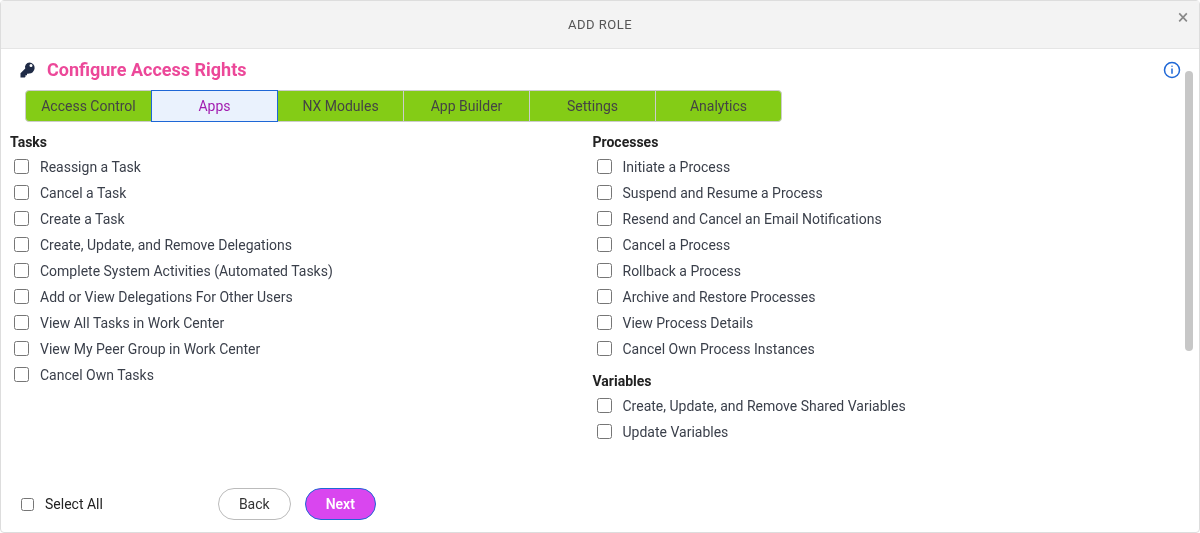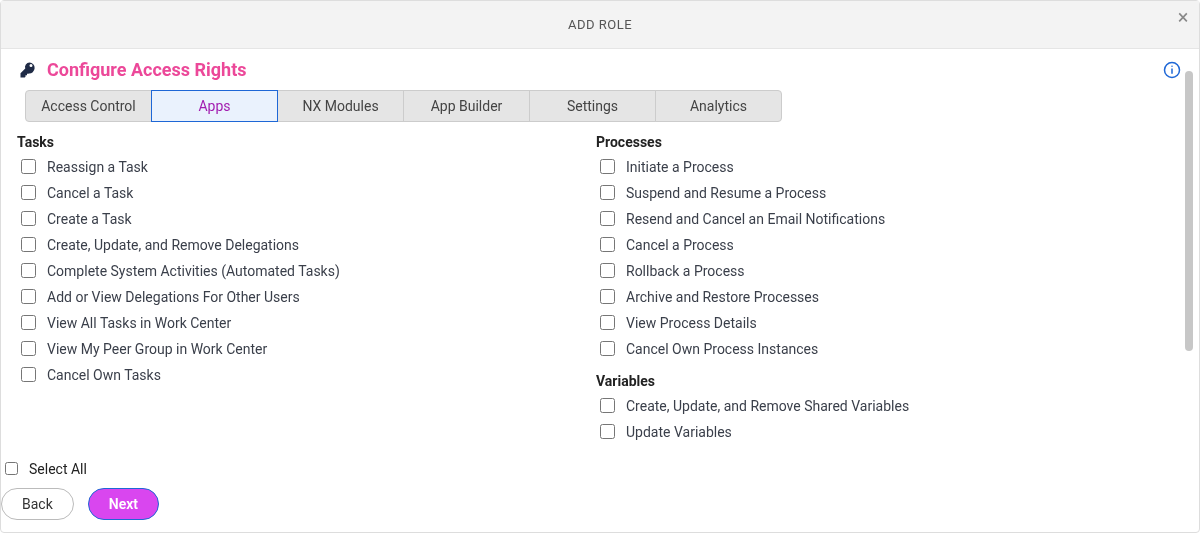--- a/index.html
+++ b/index.html
@@ -75,36 +75,36 @@
     margin: 2px 0 0 24px;
   }
   .tab {
     border: 1px solid #ccc;
     padding: 7px 0;
     width: 127px;
     text-align: center;
     font-size: 14px;
     color: #444;
     cursor: pointer;
-    background: #e5e5e5;
+    background: #84cc16;
     margin-left: -1px;
   }
   .tab:first-child { margin-left: 0; border-radius: 4px 0 0 4px; }
   .tab:last-child { border-radius: 0 4px 4px 0; }
   .tab.active {
     border-color: #1e67d6;
     color: #a21caf;
     background: #eaf2fd;
     position: relative;
     z-index: 1;
   }
   .content {
     flex: 1;
     display: flex;
-    padding: 8px 24px 0 16px;
+    padding: 8px 24px 0 9px;
     position: relative;
     overflow: hidden;
   }
   .col {
     flex: 1;
     min-width: 0;
   }
   .section-title {
     font-weight: 700;
     color: #222;
@@ -136,23 +136,24 @@
   .scroll-thumb {
     width: 8px;
     height: 280px;
     background: #c7c7c7;
     border-radius: 4px;
   }
   .footer {
     border-top: 0;
     padding: 6px 24px 12px 0;
     display: flex;
-    flex-direction: column;
-    align-items: flex-start;
+    flex-direction: row;
+    align-items: center;
     gap: 10px;
+    margin-left: 16px;
   }
   .select-all-row {
     display: flex;
     align-items: center;
     gap: 8px;
     font-size: 14px;
     color: #222;
     margin-right: 105px;
   }
   .buttons {

